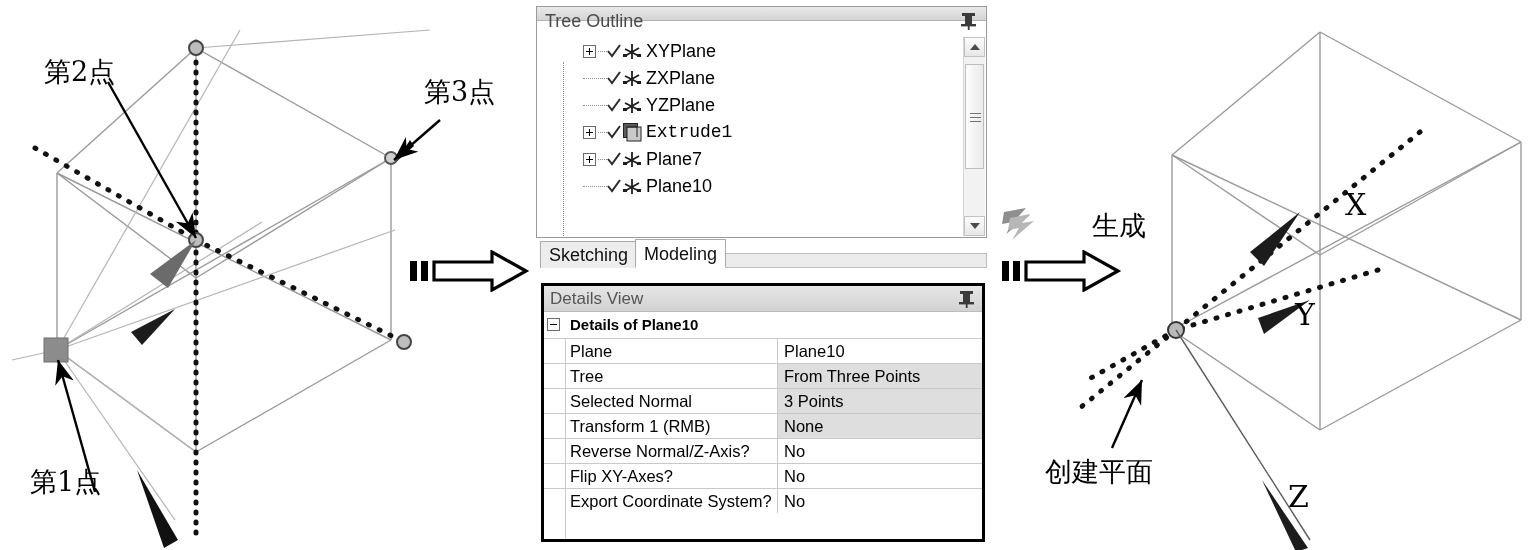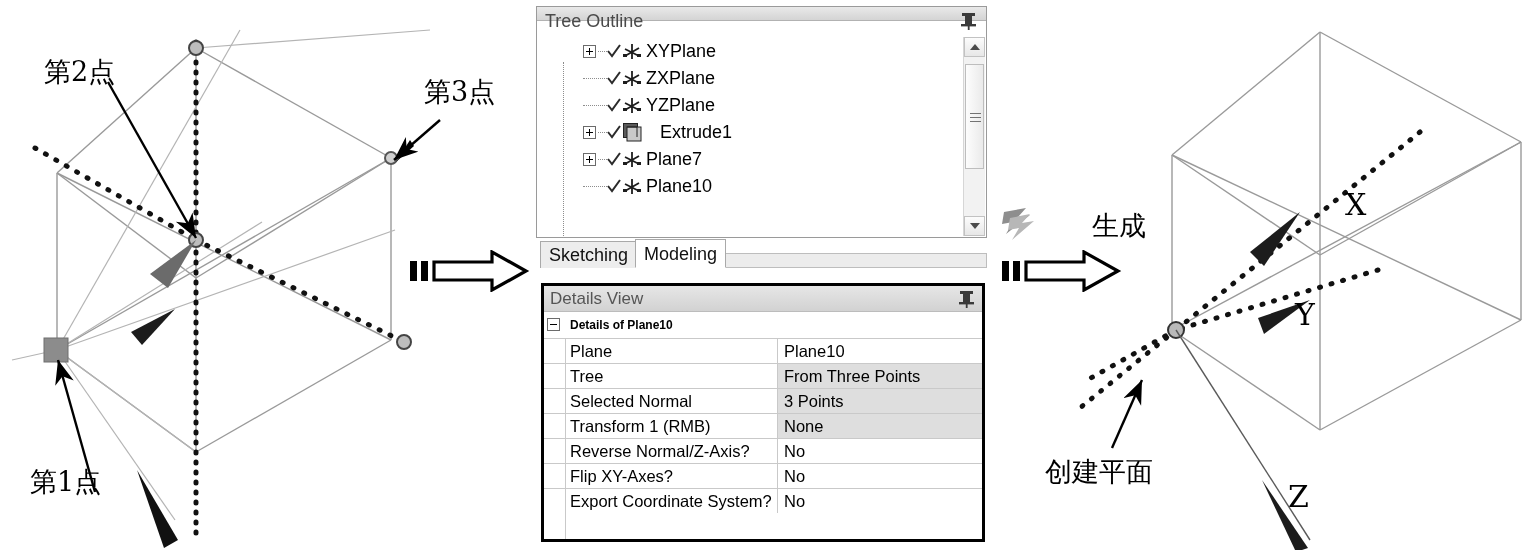--- a/index.html
+++ b/index.html
@@ -70,21 +70,21 @@
       border-bottom:1px solid #bcbcbc;position:relative;box-sizing:border-box;}
   #details-title{position:absolute;left:6px;top:3px;font-size:17px;color:#555;}
   #details-table{position:absolute;left:0;top:26px;right:0;bottom:0;}
   .drow{position:relative;height:25px;box-sizing:border-box;border-bottom:1px solid #c9c9c9;}
   .drow .dk{position:absolute;left:22px;top:0;width:210px;height:24px;line-height:24px;
       font-size:16.5px;color:#000;padding-left:4px;box-sizing:border-box;white-space:nowrap;}
   .drow .dv{position:absolute;left:233px;right:0;top:0;height:24px;line-height:24px;
       font-size:16.5px;color:#000;padding-left:6px;box-sizing:border-box;
       border-left:1px solid #c9c9c9;white-space:nowrap;}
   .drow.hdr{height:27px;}
-  .drow.hdr .dk{width:420px;font-weight:bold;font-size:12px;height:26px;line-height:26px;}
+  .drow.hdr .dk{width:420px;font-weight:bold;font-size:15px;height:26px;line-height:26px;}
   .drow .dv.shade{background:#dedede;}
   .dminus{position:absolute;left:3px;top:6px;width:13px;height:13px;border:1px solid #6b6b6b;
       background:#fff;box-sizing:border-box;}
   .dminus:before{content:"";position:absolute;left:2px;top:5px;width:7px;height:1px;background:#000;}
   #dleft-rail{position:absolute;left:0;top:26px;width:21px;bottom:0;background:#fff;
       border-right:1px solid #c9c9c9;}
 
   
   .conn{position:absolute;}
   .gen-label{position:absolute;font-family:"DejaVu Serif","Liberation Serif",serif;font-size:27px;margin-left:46px;}
@@ -247,21 +247,21 @@
           <span class="exp plus" style="left:46px;"></span>
           <span class="dotline" style="left:61px;width:9px;"></span>
           <svg class="chk" style="left:70px;" viewBox="0 0 14 14">
             <path d="M1,7 L5,12 L13,1" stroke="#2b2b2b" stroke-width="2" fill="none"></path>
           </svg>
           <svg class="abs" style="left:86px;top:4px;" width="19" height="19" viewBox="0 0 19 19">
             <rect x="0.5" y="0.5" width="14" height="14" fill="#5a5a5a" stroke="#222"></rect>
             <rect x="4" y="4" width="14" height="14" fill="#c9c9c9" stroke="#222"></rect>
             <path d="M4,4 L14,4 M14,4 L14,14" stroke="#222" stroke-width="1" fill="none"></path>
           </svg>
-          <span class="tlabel" style="left:123px;">Extrude1</span>
+          <span class="tlabel" style="left:109px;font-family:Liberation Mono, monospace;">Extrude1</span>
         </div>
 
         <div class="tnode">
           <span class="exp plus" style="left:46px;"></span>
           <span class="dotline" style="left:61px;width:9px;"></span>
           <svg class="chk" style="left:70px;" viewBox="0 0 14 14">
             <path d="M1,7 L5,12 L13,1" stroke="#2b2b2b" stroke-width="2" fill="none"></path>
           </svg>
           <svg class="abs" style="left:86px;top:5px;" width="18" height="18" viewBox="0 0 18 18">
             <path d="M9,1 L9,16 M2,13 L16,5 M2,6 L16,13" stroke="#1d1d1d" stroke-width="1.8" fill="none"></path>

